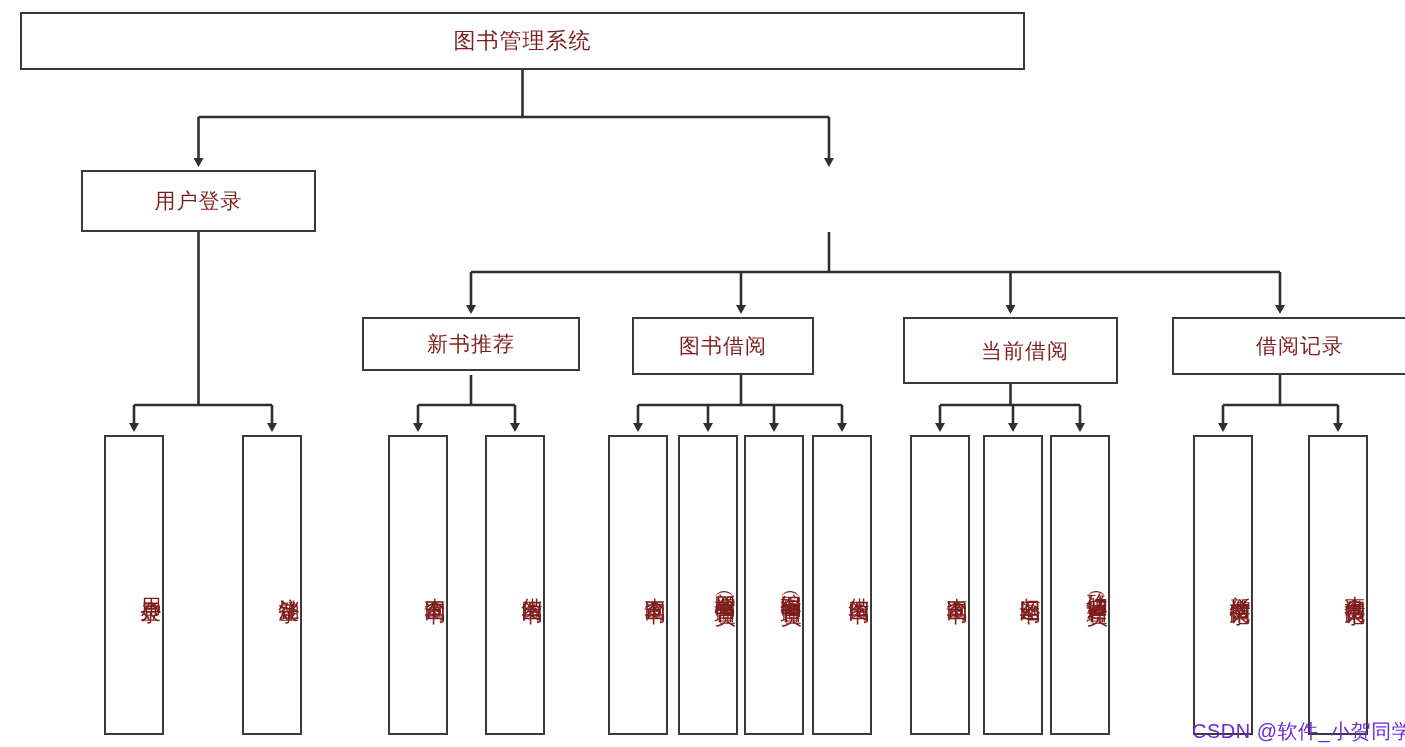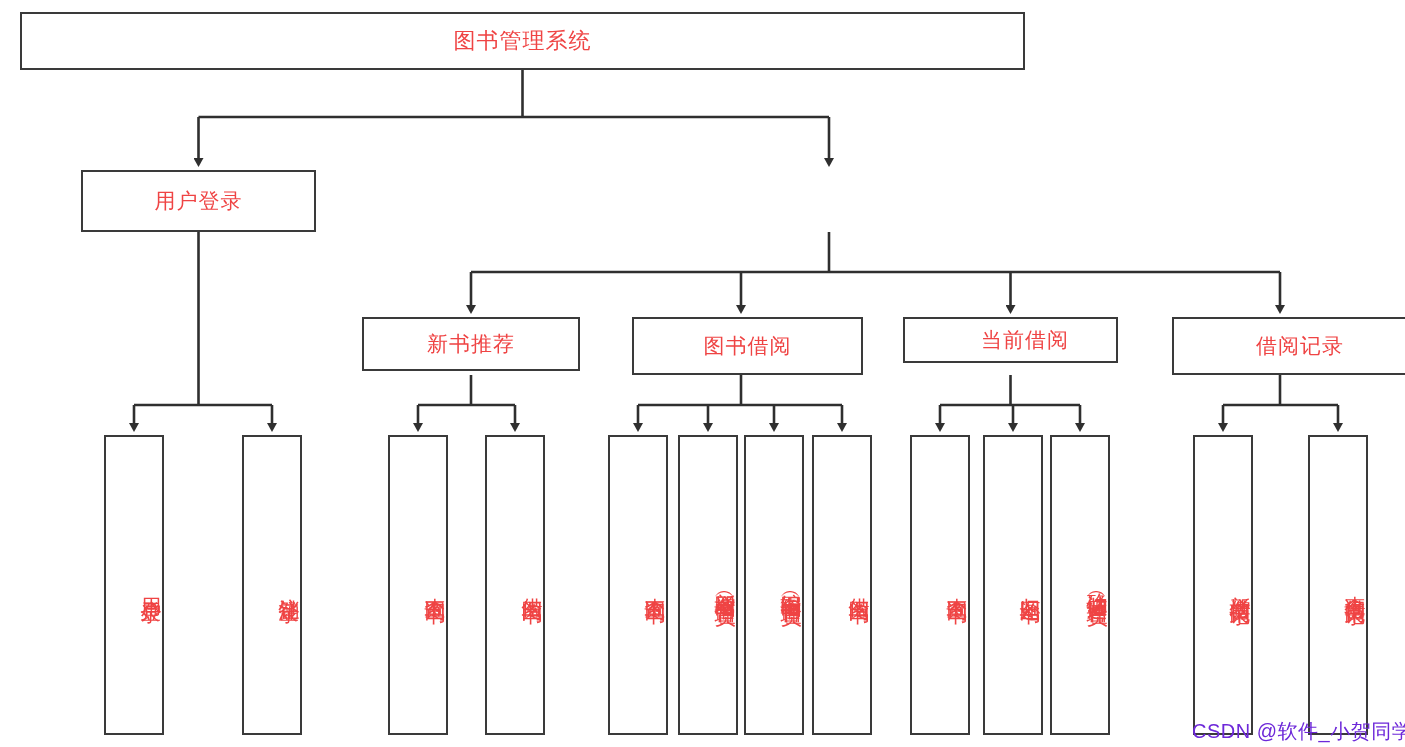--- a/index.html
+++ b/index.html
@@ -27,21 +27,21 @@
     pointer-events: none;
   }
   .node {
     position: absolute;
     box-sizing: border-box;
     background: #ffffff;
     border: 2px solid #3a3a3a;
     display: flex;
     align-items: center;
     justify-content: center;
-    color: #ef4444;
+    color: #7f1d1d;
     text-align: center;
   }
   .node-h {
     font-size: 21px;
     letter-spacing: 1px;
     line-height: 1.2;
   }
   .node-title {
     font-size: 22px;
   }
@@ -109,22 +109,22 @@
         <path d="M1223,405 L1223,424" marker-end="url(#arrowhead)"></path>
         <path d="M1338,405 L1338,424" marker-end="url(#arrowhead)"></path>
       </g>
   </svg>
 
   <div class="node node-h node-title" style="left: 20px; top: 12px; width: 1005px; height: 58px;">图书管理系统</div>
 
   <div class="node node-h" style="left: 81px; top: 170px; width: 235px; height: 62px;">用户登录</div>
 
   <div class="node node-h" style="left: 362px; top: 317px; width: 218px; height: 54px;">新书推荐</div>
-  <div class="node node-h" style="left: 632px; top: 317px; width: 231px; height: 58px; text-align: center;">图书借阅</div>
-  <div class="node node-h" style="left: 903px; top: 317px; width: 215px; height: 46px; padding-left: 29px;">当前借阅</div>
+  <div class="node node-h" style="left: 632px; top: 317px; width: 182px; height: 58px; text-align: center;">图书借阅</div>
+  <div class="node node-h" style="left: 903px; top: 317px; width: 215px; height: 67px; padding-left: 29px;">当前借阅</div>
   <div class="node node-h" style="left: 1172px; top: 317px; width: 256px; height: 58px;">借阅记录</div>
 
   <div class="node node-v" style="left: 104px; top: 435px; width: 60px; height: 300px;">用户登录</div>
   <div class="node node-v" style="left: 242px; top: 435px; width: 60px; height: 300px;">注销登录</div>
   <div class="node node-v" style="left: 388px; top: 435px; width: 60px; height: 300px;">查询图书</div>
   <div class="node node-v" style="left: 485px; top: 435px; width: 60px; height: 300px;">借阅图书</div>
   <div class="node node-v" style="left: 608px; top: 435px; width: 60px; height: 300px;">查询图书</div>
   <div class="node node-v" style="left: 678px; top: 435px; width: 60px; height: 300px;">新增图书（管理员）</div>
   <div class="node node-v" style="left: 744px; top: 435px; width: 60px; height: 300px;">编辑图书（管理员）</div>
   <div class="node node-v" style="left: 812px; top: 435px; width: 60px; height: 300px;">借阅图书</div>

